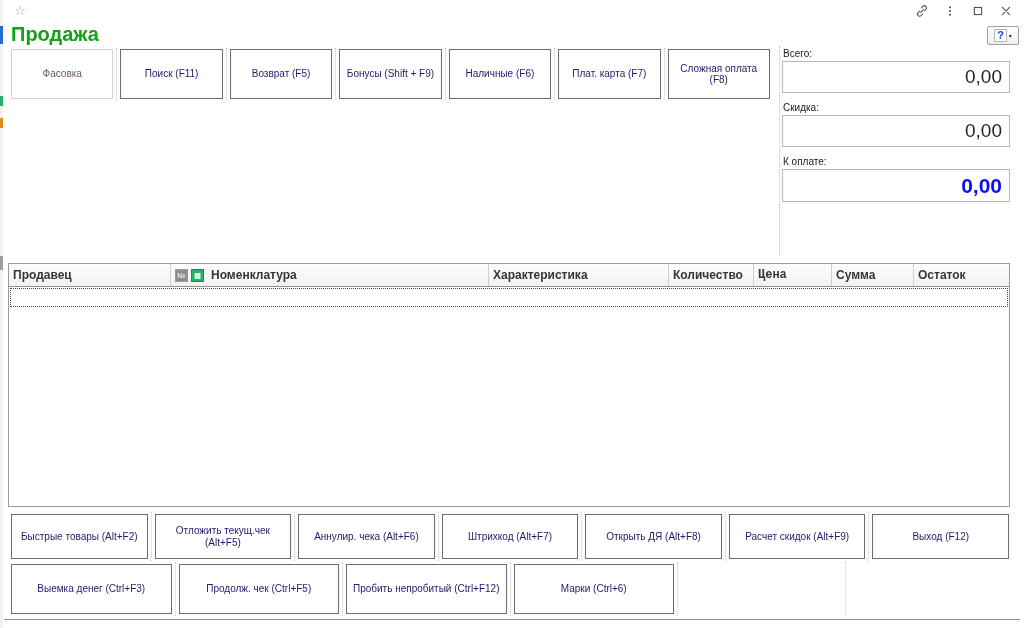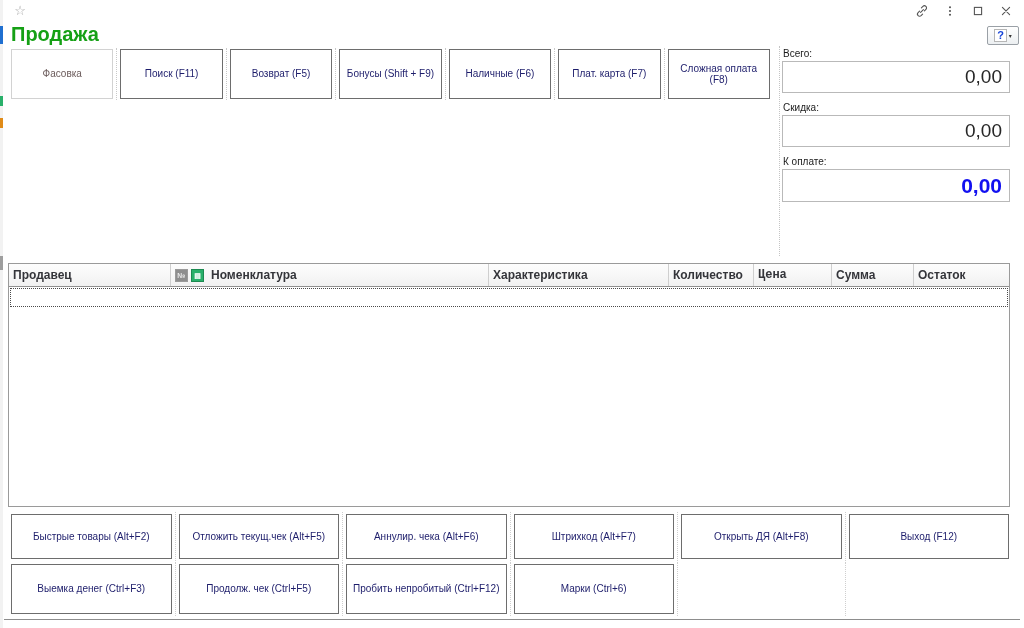--- a/index.html
+++ b/index.html
@@ -386,20 +386,23 @@
     <div class="cell">
       <div class="fbtn">Аннулир. чека (Alt+F6)</div>
     </div>
     <div class="cell">
       <div class="fbtn">Штрихкод (Alt+F7)</div>
     </div>
     <div class="cell">
       <div class="fbtn">Открыть ДЯ (Alt+F8)</div>
     </div>
     <div class="cell">
+      <div class="fbtn">Расчет скидок (Alt+F9)</div>
+    </div>
+    <div class="cell">
       <div class="fbtn">Выход (F12)</div>
     </div>
   </div>
 
 <div class="botgrid row2" id="botrow2">
     <div class="cell">
       <div class="fbtn">Выемка денег (Ctrl+F3)</div>
     </div>
     <div class="cell">
       <div class="fbtn">Продолж. чек (Ctrl+F5)</div>

